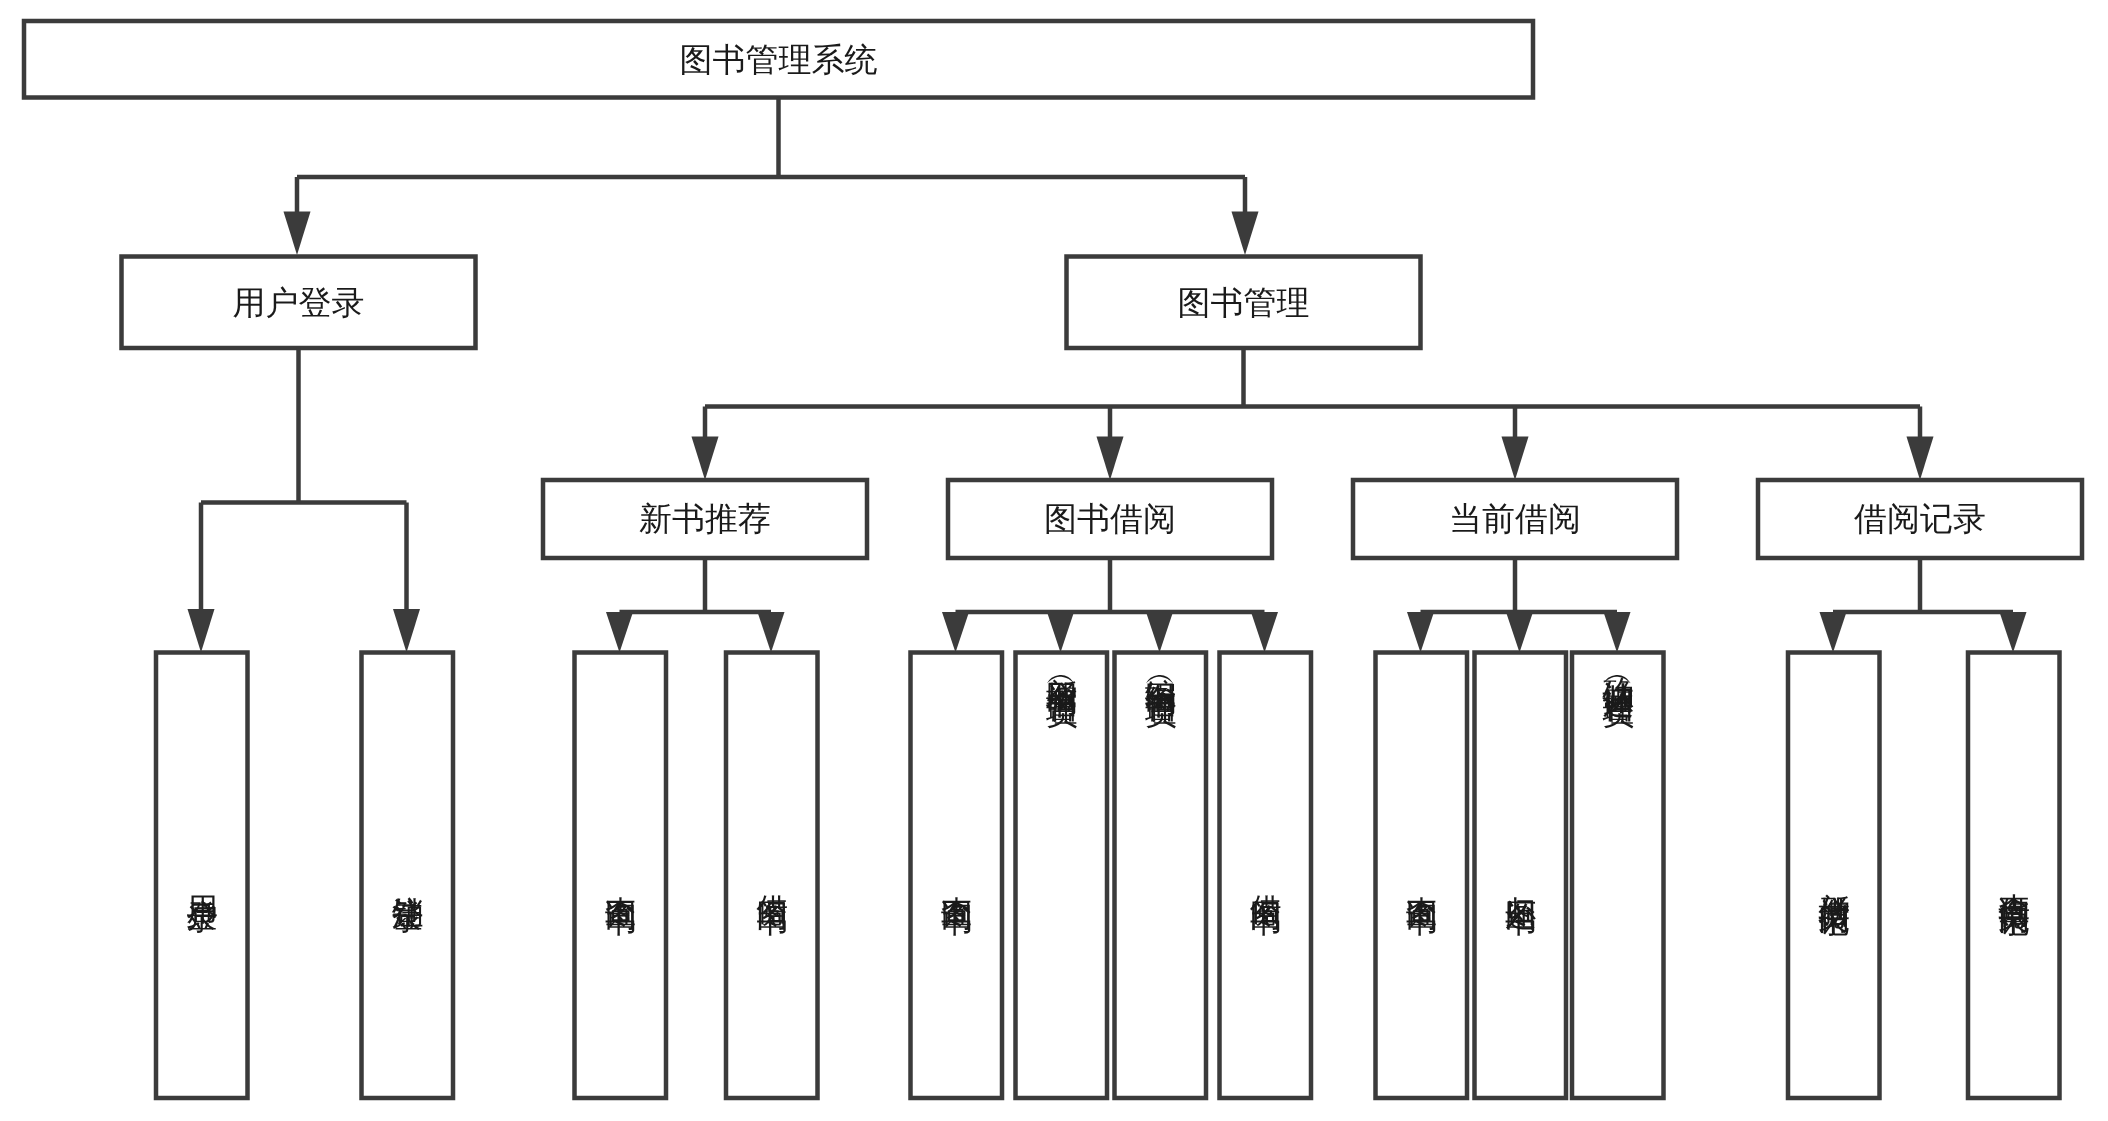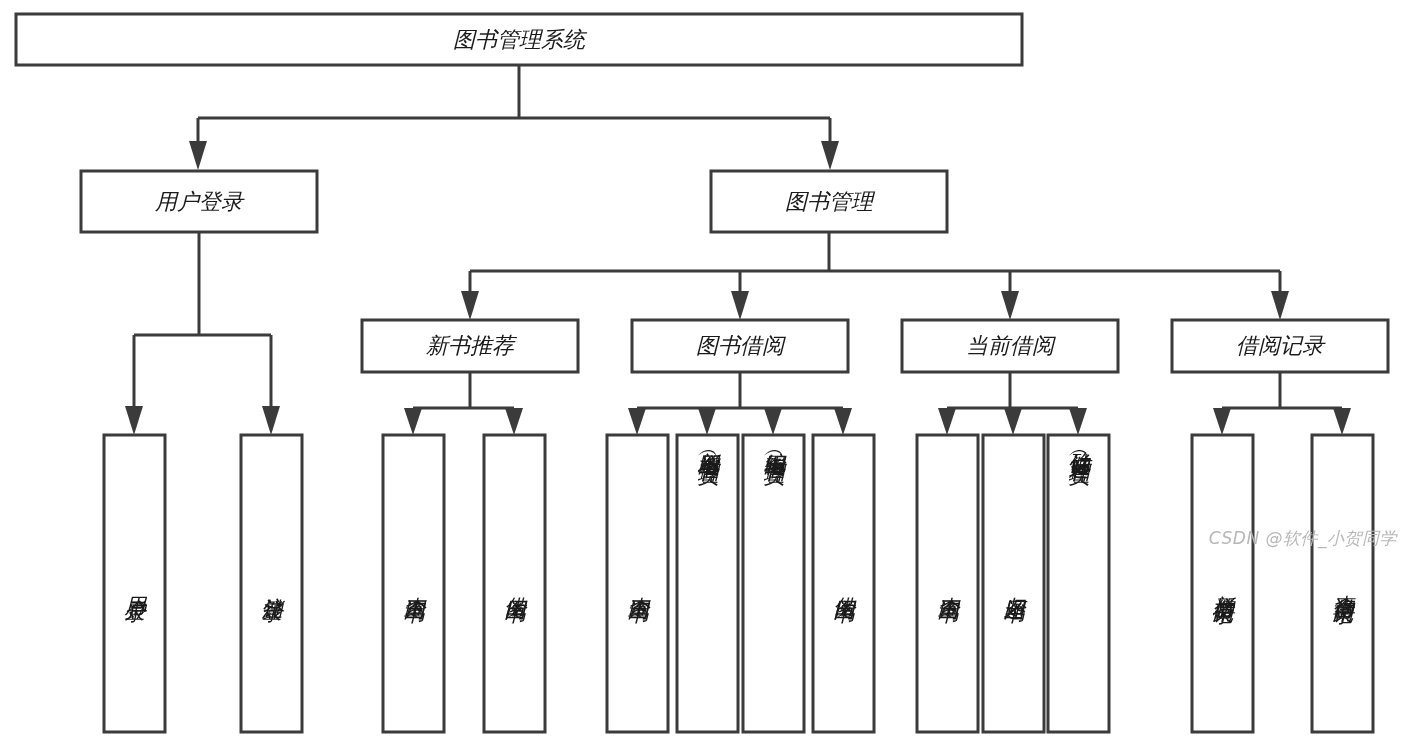--- a/index.html
+++ b/index.html
@@ -12,21 +12,20 @@
     width: 1405px;
     height: 747px;
     overflow: hidden;
     font-family: "DejaVu Sans", "Liberation Sans", sans-serif;
   }
   #chart-root {
     position: relative;
     width: 1405px;
     height: 556px;
     background: #ffffff;
-    font-style: italic;
   }
   svg#diagram {
     display: block;
     width: 1405px;
     height: 747px;
   }
   .node-box {
     fill: #ffffff;
     stroke: #3b3b3b;
     stroke-width: 3;
@@ -247,15 +246,14 @@
     <span class="leaf-label">确认归还（管理员）</span>
   </div>
 
   <div class="leaf-label-wrap" style="left:1192px; top:435px; width:61px; height:297px;">
     <span class="leaf-label">新增借阅记录</span>
   </div>
   <div class="leaf-label-wrap" style="left:1312px; top:435px; width:61px; height:297px;">
     <span class="leaf-label">查询借阅记录</span>
   </div>
 
-  <div class="watermark">CSDN @软件_小贺同学</div>
 
 </div>
 
 </body></html>

